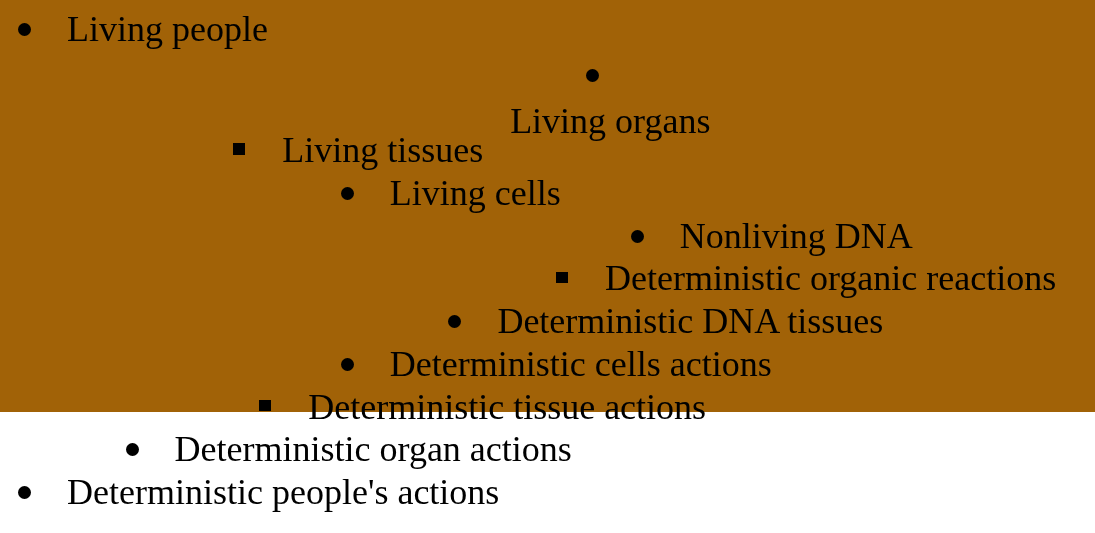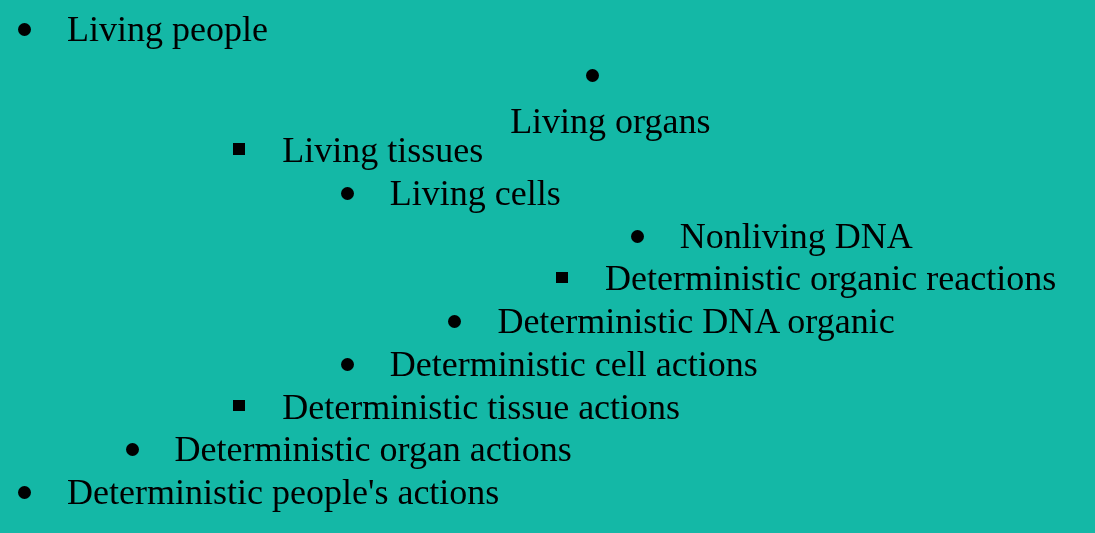--- a/index.html
+++ b/index.html
@@ -5,27 +5,27 @@
   html, body {
     margin: 0;
     padding: 0;
     width: 1095px;
     height: 533px;
     overflow: hidden;
     background: #ffffff;
   }
   .doc {
     width: 1095px;
-    height: 533px;
+    height: 412px;
     box-sizing: border-box;
     padding-top: 8px;
     font-family: "Liberation Serif", "DejaVu Serif", serif;
     font-size: 36px;
     color: #000000;
-    background: #14b8a6;
+    background: #a16207;
   }
   ul.outline {
     list-style: none;
     margin: 0;
     padding: 0;
   }
   li.row {
     display: flex;
     align-items: center;
     height: 42.7px;
@@ -103,31 +103,31 @@
     <span class="bullet-cell">
           <span class="glyph square"></span>
         </span>
     <span class="label">Deterministic organic reactions</span>
   </li>
 
   <li class="row" style="padding-left: 448.4px;">
     <span class="bullet-cell">
           <span class="glyph disc"></span>
         </span>
-    <span class="label">Deterministic DNA organic</span>
+    <span class="label">Deterministic DNA tissues</span>
   </li>
 
   <li class="row" style="padding-left: 340.8px;">
     <span class="bullet-cell">
           <span class="glyph disc"></span>
         </span>
-    <span class="label">Deterministic cell actions</span>
+    <span class="label">Deterministic cells actions</span>
   </li>
 
-  <li class="row" style="padding-left: 233.2px;">
+  <li class="row" style="padding-left: 233.2px; margin-left: 26px;">
     <span class="bullet-cell">
           <span class="glyph square"></span>
         </span>
     <span class="label">Deterministic tissue actions</span>
   </li>
 
   <li class="row" style="padding-left: 125.6px;">
     <span class="bullet-cell">
           <span class="glyph disc"></span>
         </span>

